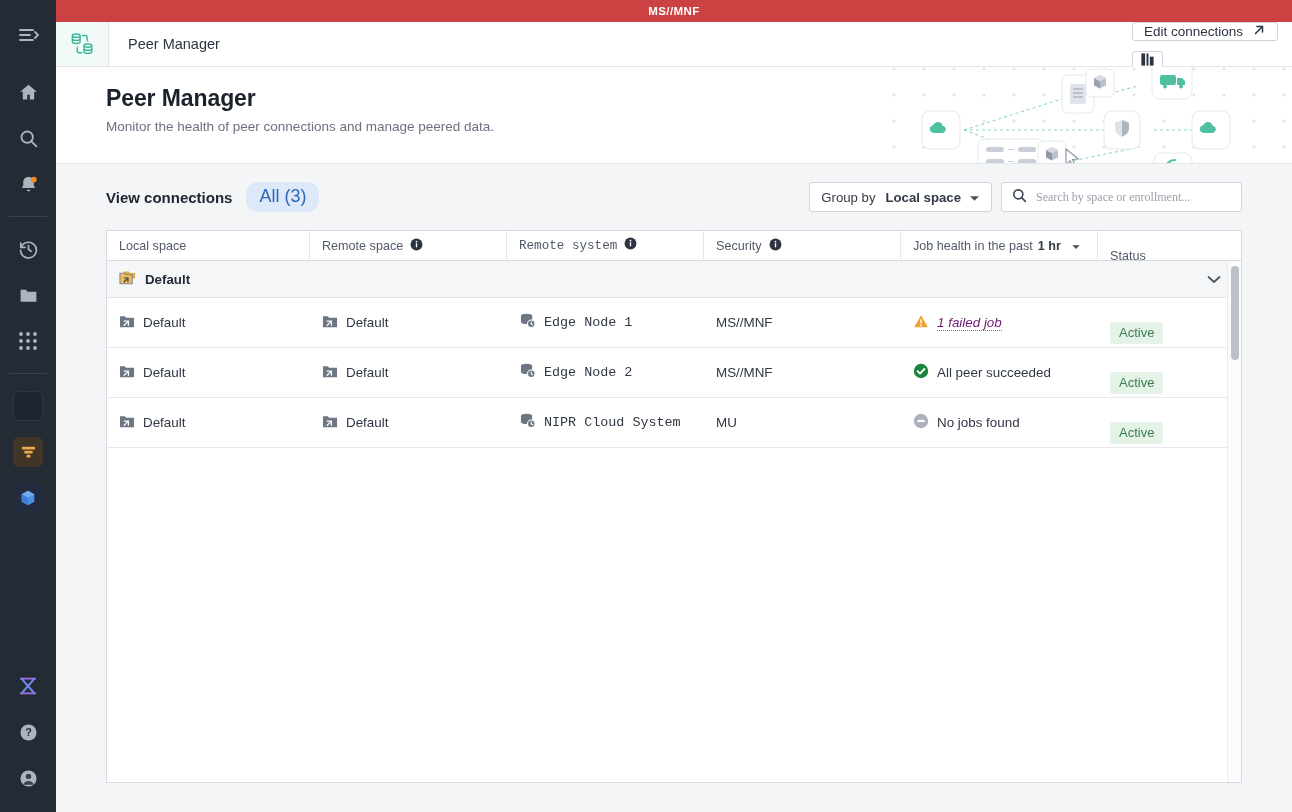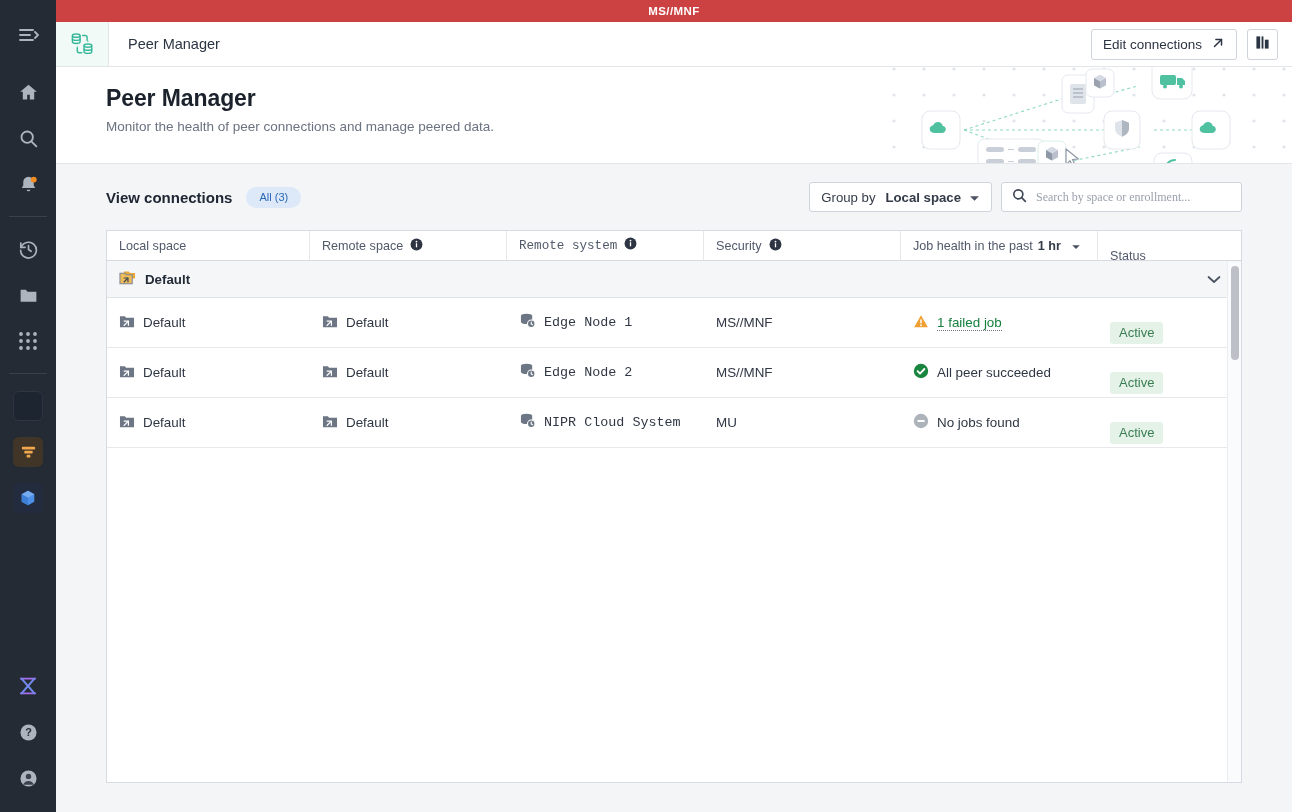--- a/index.html
+++ b/index.html
@@ -80,23 +80,24 @@
     border-right: 1px solid #e3e5e9;
     display: flex; align-items: center; justify-content: center;
   }
   .topbar-title {
     display: flex; align-items: center;
     padding-left: 19px;
     font-size: 14.5px; color: #2b3443;
   }
   .topbar-right {
     margin-left: auto;
-    display: flex; align-items: center;
+    display: flex; 
     gap: 10px;
     padding-right: 14px;
+    flex-direction: column;
   }
   .btn-outline {
     height: 31px;
     border: 1px solid #cfd3da;
     border-radius: 3px;
     background: #fff;
     display: flex; align-items: center; gap: 9px;
     padding: 0 11px;
     font-size: 13.5px; color: #2b3443;
     cursor: pointer;
@@ -135,21 +136,21 @@
   }
   .content-head {
     height: 66px; flex: 0 0 66px;
     display: flex; align-items: center;
   }
   .ch-title { font-size: 15px; font-weight: bold; color: #202734; }
   .pill {
     margin-left: 14px;
     background: #dde8f8; color: #2a69b8;
     border-radius: 12px;
-    font-size: 11px;
+    font-size: 18px;
     padding: 4px 13px 5px;
     cursor: pointer;
   }
   .ch-right { margin-left: auto; display: flex; align-items: center; gap: 9px;}
   .groupby {
     height: 30px;
     border: 1px solid #cfd3da; border-radius: 3px;
     background: #fff;
     display: flex; align-items: center; gap: 10px;
     padding: 8px 11px;
@@ -228,22 +229,23 @@
     height: 100%;
   }
   .badge {
     background: #e4f2e8; color: #3a7d52;
     font-size: 13px;
     padding: 3px 9px 4px;
     border-radius: 3px;
   }
   .joblink {
     border-bottom: 1px dotted #6d7484;
-    color: #15803d;
+    color: #701a75;
     cursor: pointer;
+    font-style: italic;
   }
   .scroll-track {
     position: absolute; right: 0; top: 31px; bottom: 0;
     width: 14px;
     background: #fafbfc;
     border-left: 1px solid #ebedf0;
   }
   .scroll-thumb {
     position: absolute; top: 4px; left: 3px;
     width: 8px; height: 94px;

